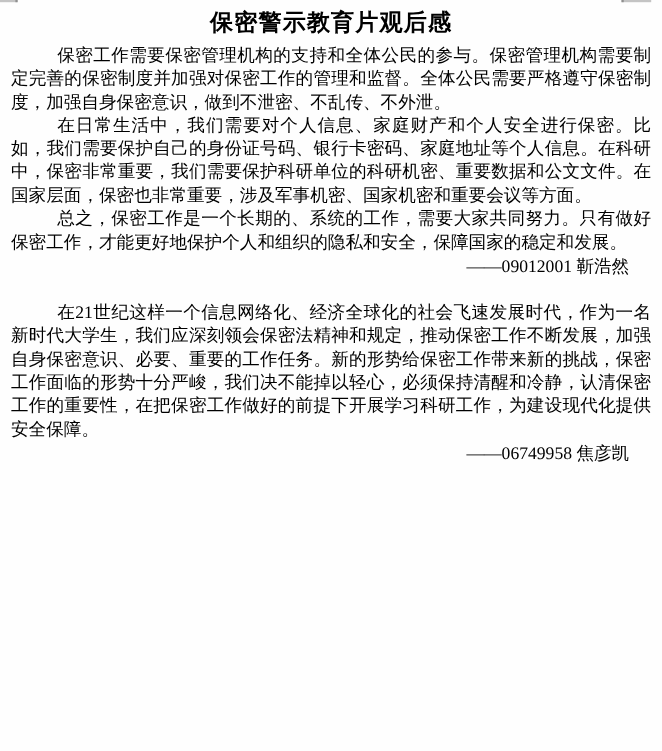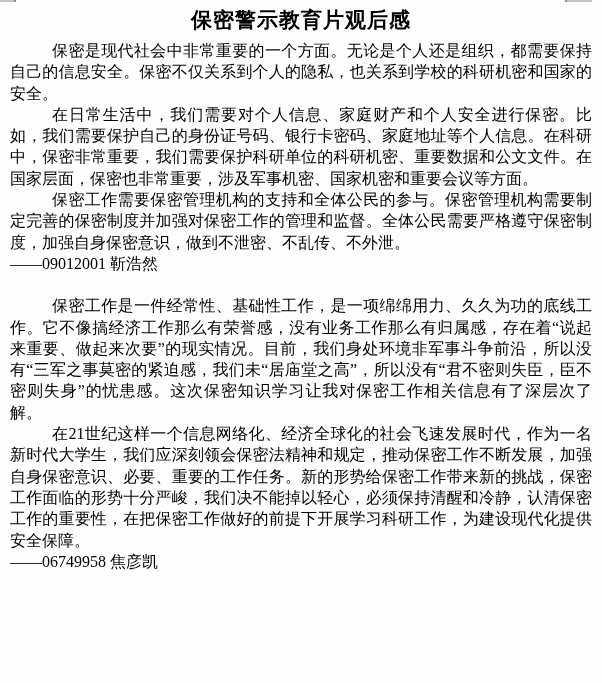--- a/index.html
+++ b/index.html
@@ -50,43 +50,42 @@
     line-height: 24px;
     font-weight: bold;
     letter-spacing: 1px;
   }
   .para {
     margin: 0;
     text-indent: 42px;
   }
   .sig {
     margin: 0;
-    text-align: left;
+    text-align: right;
     padding-right: 20px;
   }
   .essay-2 {
     margin-top: 21px;
   }
 </style>
 </head>
 <body>
 
 <div class="page">
   <div class="frag-left"></div>
   <div class="frag-right"></div>
 
   <div class="doc">
     <h1 class="title">保密警示教育片观后感</h1>
 
     <section class="essay-1">
-      <p class="para">保密是现代社会中非常重要的一个方面。无论是个人还是组织，都需要保持自己的信息安全。保密不仅关系到个人的隐私，也关系到学校的科研机密和国家的安全。</p>
+      <p class="para">保密工作需要保密管理机构的支持和全体公民的参与。保密管理机构需要制定完善的保密制度并加强对保密工作的管理和监督。全体公民需要严格遵守保密制度，加强自身保密意识，做到不泄密、不乱传、不外泄。</p>
       <p class="para">在日常生活中，我们需要对个人信息、家庭财产和个人安全进行保密。比如，我们需要保护自己的身份证号码、银行卡密码、家庭地址等个人信息。在科研中，保密非常重要，我们需要保护科研单位的科研机密、重要数据和公文文件。在国家层面，保密也非常重要，涉及军事机密、国家机密和重要会议等方面。</p>
-      <p class="para">保密工作需要保密管理机构的支持和全体公民的参与。保密管理机构需要制定完善的保密制度并加强对保密工作的管理和监督。全体公民需要严格遵守保密制度，加强自身保密意识，做到不泄密、不乱传、不外泄。</p>
+      <p class="para">总之，保密工作是一个长期的、系统的工作，需要大家共同努力。只有做好保密工作，才能更好地保护个人和组织的隐私和安全，保障国家的稳定和发展。</p>
       <p class="sig">——09012001 靳浩然</p>
     </section>
 
     <section class="essay-2">
-      <p class="para">保密工作是一件经常性、基础性工作，是一项绵绵用力、久久为功的底线工作。它不像搞经济工作那么有荣誉感，没有业务工作那么有归属感，存在着“说起来重要、做起来次要”的现实情况。目前，我们身处环境非军事斗争前沿，所以没有“三军之事莫密的紧迫感，我们未“居庙堂之高”，所以没有“君不密则失臣，臣不密则失身”的忧患感。这次保密知识学习让我对保密工作相关信息有了深层次了解。</p>
       <p class="para">在21世纪这样一个信息网络化、经济全球化的社会飞速发展时代，作为一名新时代大学生，我们应深刻领会保密法精神和规定，推动保密工作不断发展，加强自身保密意识、必要、重要的工作任务。新的形势给保密工作带来新的挑战，保密工作面临的形势十分严峻，我们决不能掉以轻心，必须保持清醒和冷静，认清保密工作的重要性，在把保密工作做好的前提下开展学习科研工作，为建设现代化提供安全保障。</p>
       <p class="sig">——06749958 焦彦凯</p>
     </section>
   </div>
 </div>
 
 </body></html>

